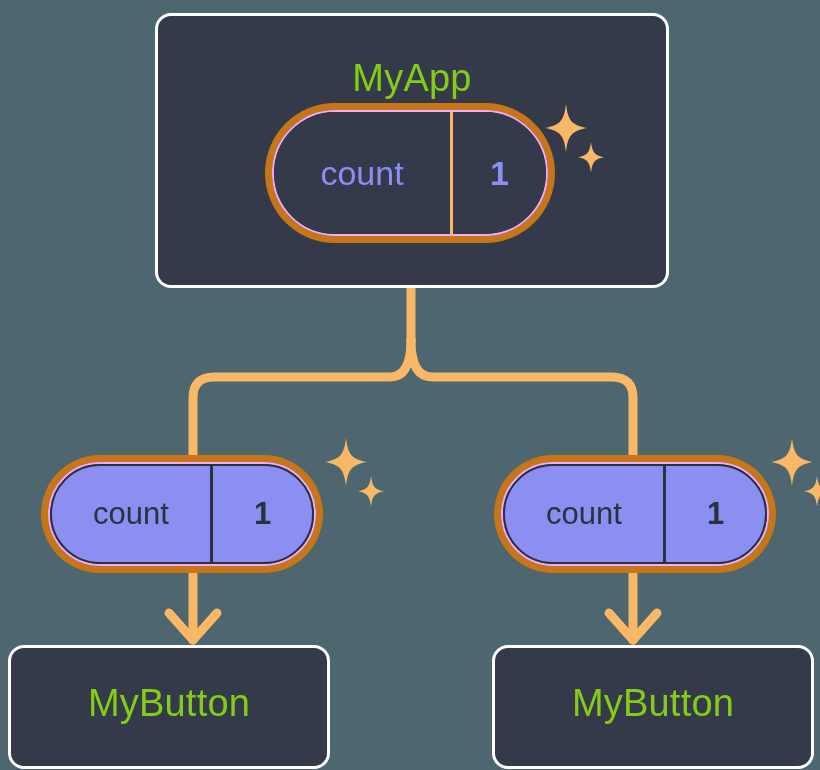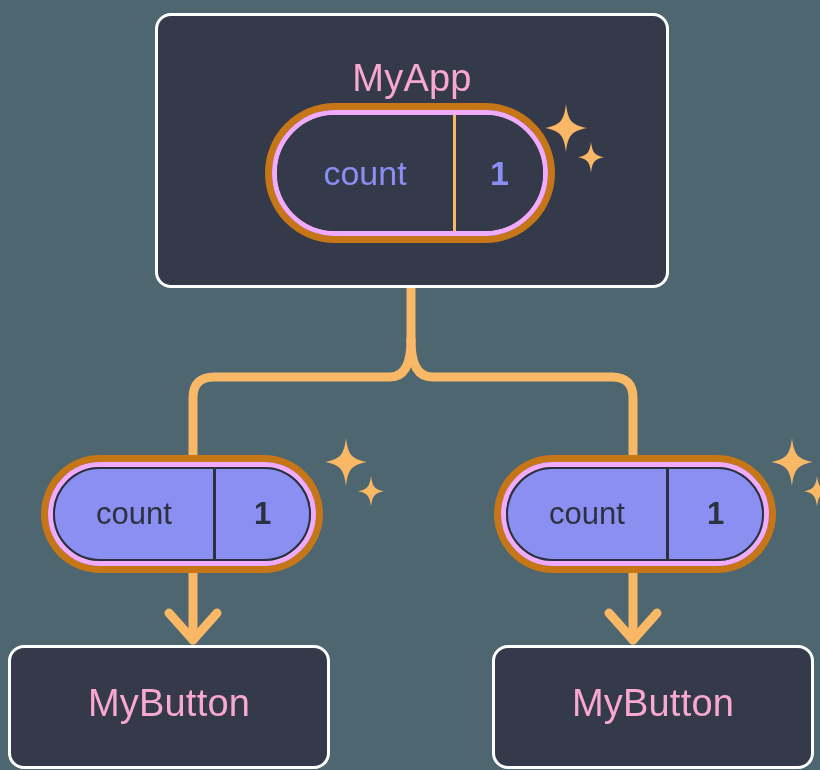--- a/index.html
+++ b/index.html
@@ -33,21 +33,21 @@
     background: #343a4a;
     border: 3px solid #ffffff;
     border-radius: 16px;
     z-index: 2;
   }
   .comp-title {
     position: absolute;
     left: 0;
     width: 100%;
     text-align: center;
-    color: #f9a8d4;
+    color: #84cc16;
     font-size: 38px;
     font-weight: 400;
     letter-spacing: 0.2px;
     white-space: nowrap;
   }
 
   #myapp-box { left: 155px; top: 13px; width: 514px; height: 275px; }
   #myapp-box .comp-title { top: 41px; }
 
   #mybutton-box-left  { left: 8px;   top: 645px; width: 322px; height: 124px; }
@@ -57,21 +57,21 @@
 
   
   .pill {
     position: absolute;
     box-sizing: border-box;
     display: flex;
     align-items: stretch;
     border-radius: 999px;
     z-index: 3;
     
-    border: 5px solid #f0abfc;
+    border: 2px solid #f0abfc;
     box-shadow: 0 0 0 7px #c67616;
     justify-content: flex-end;
   }
   .pill-inner {
     display: flex;
     align-items: stretch;
     width: 100%;
     border-radius: 999px;
     overflow: hidden;
   }

